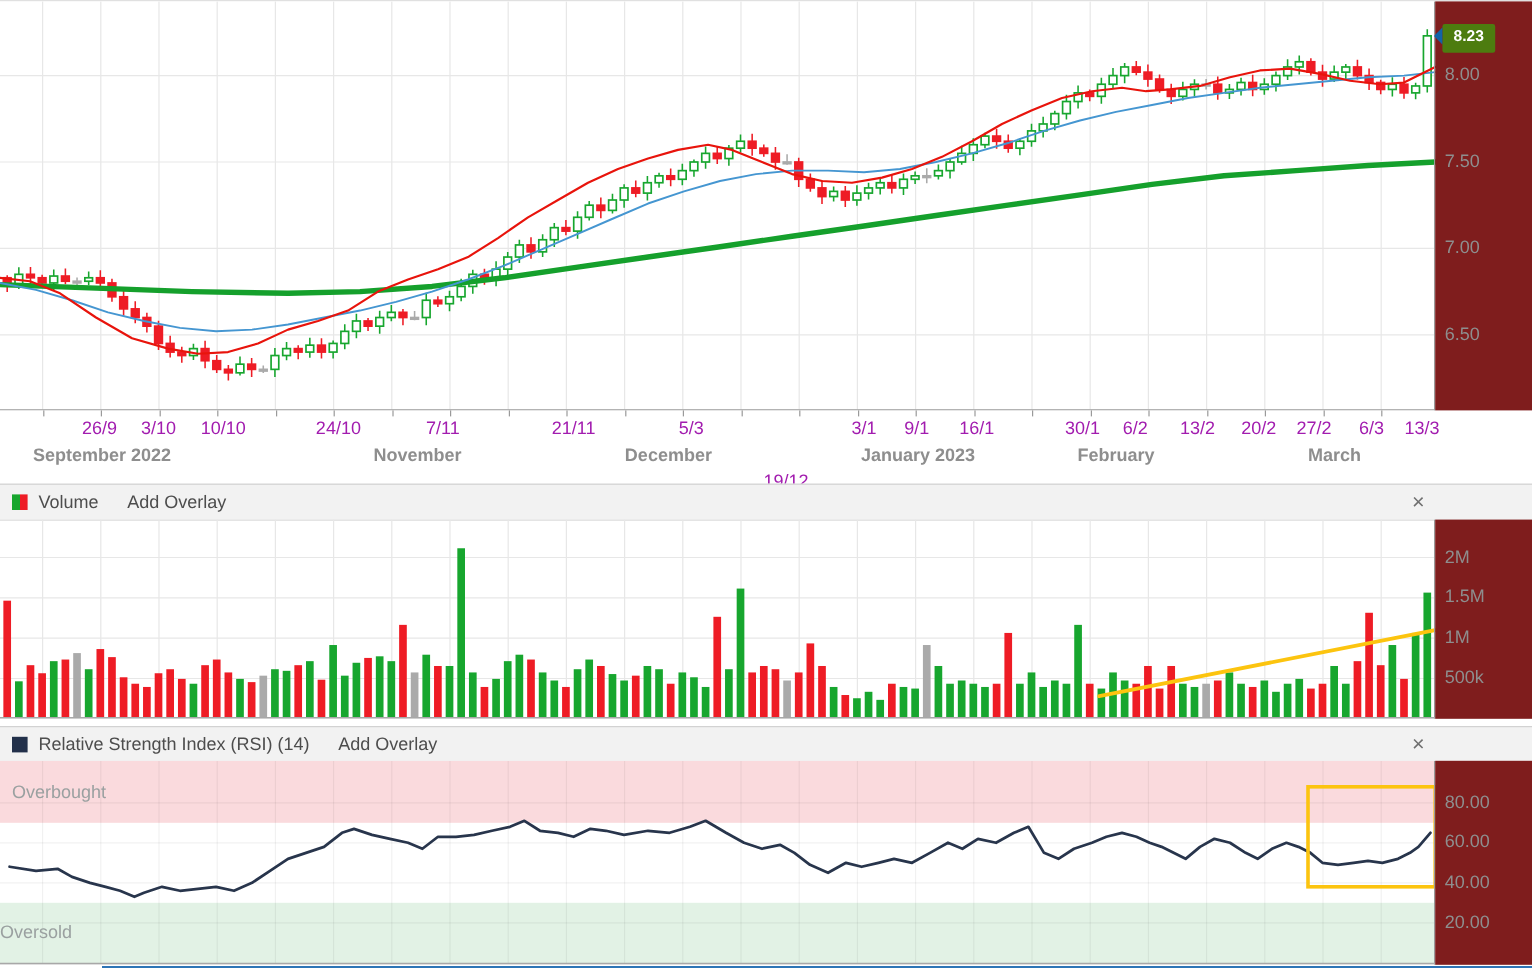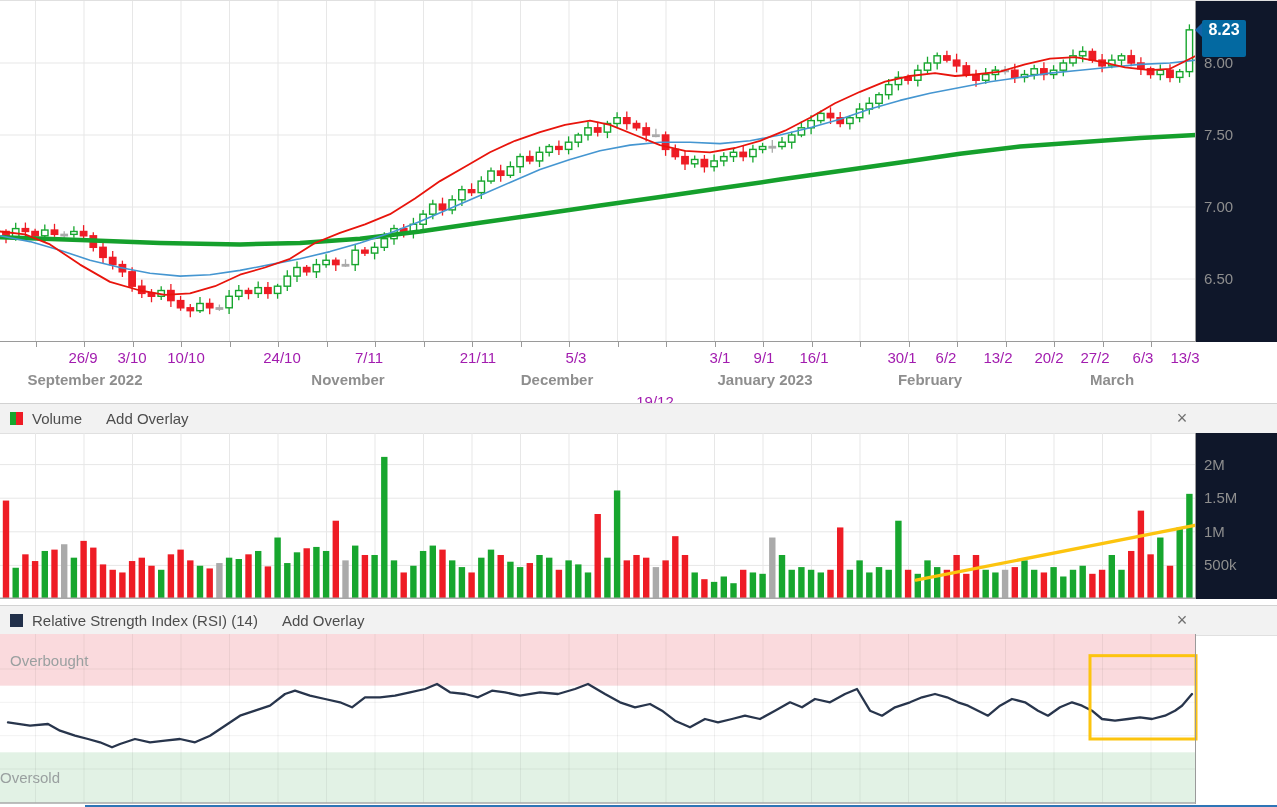--- a/index.html
+++ b/index.html
@@ -1,22 +1,22 @@
 <!DOCTYPE html>
 <html><head>
 <meta charset="utf-8">
 <style>
   html,body{margin:0;padding:0;background:#fff;}
   .wrap{position:relative;width:1277px;height:807px;background:#fff;overflow:hidden;
         font-family:"Liberation Sans",sans-serif;border-top:1px solid #e0e0e0;box-sizing:border-box;}
   svg{position:absolute;left:0;display:block;}
-  .axis-gutter{position:absolute;left:1196px;width:81px;background:#0f172a;}
+  .axis-gutter{position:absolute;left:1196px;width:81px;background:#7f1d1d;}
   .ax-label{position:absolute;left:8px;color:#8e8e8e;font-size:15px;line-height:18px;white-space:nowrap;}
-  .price-badge{position:absolute;left:1202px;width:44px;height:37px;background:#0369a1;color:#fff;
-        font-size:16px;font-weight:bold;text-align:center;line-height:20px;border-radius:2px;}
+  .price-badge{position:absolute;left:1202px;width:44px;height:24px;background:#4d7c0f;color:#fff;
+        font-size:13px;font-weight:bold;text-align:center;line-height:20px;border-radius:2px;}
   .price-badge:before{content:"";position:absolute;left:-7px;top:3px;border-top:7px solid transparent;
         border-bottom:7px solid transparent;border-right:7px solid #1263a8;}
   .xaxis{position:absolute;left:0;top:341px;width:1277px;height:61px;}
   .xtick{position:absolute;top:0;width:1px;height:5px;background:#9a9a9a;}
   .xdate{position:absolute;top:7px;transform:translateX(-50%);color:#a21caf;font-size:15px;white-space:nowrap;}
   .xmonth{position:absolute;top:29px;transform:translateX(-50%);color:#8e8e8e;font-size:15px;white-space:nowrap;font-weight:bold;}
   .panel-header{position:absolute;left:0;width:1277px;height:29px;background:#f2f2f2;
         border-top:1px solid #d2d2d2;border-bottom:1px solid #e0e0e0;box-sizing:content-box;
         display:flex;align-items:center;color:#4d4d4d;font-size:15px;}
   .ind-icon{width:13px;height:13px;margin-left:10px;flex:0 0 auto;}
@@ -578,17 +578,23 @@
       <line x1="1151" y1="0" x2="1151" y2="169" stroke="rgba(0,0,0,0.055)" stroke-width="1"></line>
       <line x1="0" y1="35" x2="1196" y2="35" stroke="rgba(0,0,0,0.055)" stroke-width="1"></line>
       <line x1="0" y1="68.33333333333333" x2="1196" y2="68.33333333333333" stroke="rgba(0,0,0,0.055)" stroke-width="1"></line>
       <line x1="0" y1="101.66666666666666" x2="1196" y2="101.66666666666666" stroke="rgba(0,0,0,0.055)" stroke-width="1"></line>
       <line x1="0" y1="135" x2="1196" y2="135" stroke="rgba(0,0,0,0.055)" stroke-width="1"></line>
       <path d="M8 88.3 L30 91.7 L48 90.0 L60 96.7 L75 101.7 L88 105.0 L100 108.3 L112 113.3 L120 110.0 L135 105.0 L150 108.3 L165 106.7 L180 105.0 L195 108.3 L210 101.7 L225 91.7 L240 81.7 L255 76.7 L270 71.7 L285 60.0 L295 56.7 L310 61.7 L325 65.0 L340 68.3 L352 73.3 L365 63.3 L380 63.3 L395 61.7 L410 58.3 L425 55.0 L437 50.0 L450 58.3 L465 60.0 L478 63.3 L492 56.7 L505 58.3 L520 61.7 L540 58.3 L558 60.0 L575 55.0 L588 50.0 L605 60.0 L620 68.3 L635 73.3 L650 70.0 L662 76.7 L675 86.7 L690 93.3 L705 85.0 L718 88.3 L732 85.0 L745 81.7 L760 85.0 L775 76.7 L790 68.3 L802 73.3 L815 65.0 L830 68.3 L845 60.0 L857 55.0 L870 76.7 L882 81.7 L895 73.3 L910 68.3 L922 63.3 L935 60.0 L947 63.3 L958 68.3 L968 71.7 L978 76.7 L988 81.7 L1000 71.7 L1012 65.0 L1025 68.3 L1038 76.7 L1048 81.7 L1060 73.3 L1072 68.3 L1082 71.7 L1092 76.7 L1102 85.0 L1115 86.7 L1128 85.0 L1140 83.3 L1152 85.0 L1165 81.7 L1175 76.7 L1182 71.7 L1192 60.0" fill="none" stroke="#28354c" stroke-width="2.3" stroke-linejoin="round" stroke-linecap="round"></path>
       <rect x="1090" y="21.666666666666657" width="106" height="83.33333333333334" fill="none" stroke="#fcc40f" stroke-width="3"></rect>
       <line x1="1195.5" y1="0" x2="1195.5" y2="170" stroke="#9a9a9a" stroke-width="1"></line>
       <line x1="0" y1="169" x2="1196" y2="169" stroke="#a8a8a8" stroke-width="1.6"></line>
     </svg>
+  <div class="axis-gutter" id="rsi-axis" style="top:633px;height:170px;">
+      <span class="ax-label" style="top: 26px;">80.00</span>
+      <span class="ax-label" style="top: 59.3333px;">60.00</span>
+      <span class="ax-label" style="top: 92.6667px;">40.00</span>
+      <span class="ax-label" style="top: 126px;">20.00</span>
+    </div>
   <div class="band-label" style="left:10px;top:651px;">Overbought</div>
   <div class="band-label" style="left:0;top:768px;">Oversold</div>
 
   <div class="scrollbar"></div>
 </div>
 
 </body></html>

